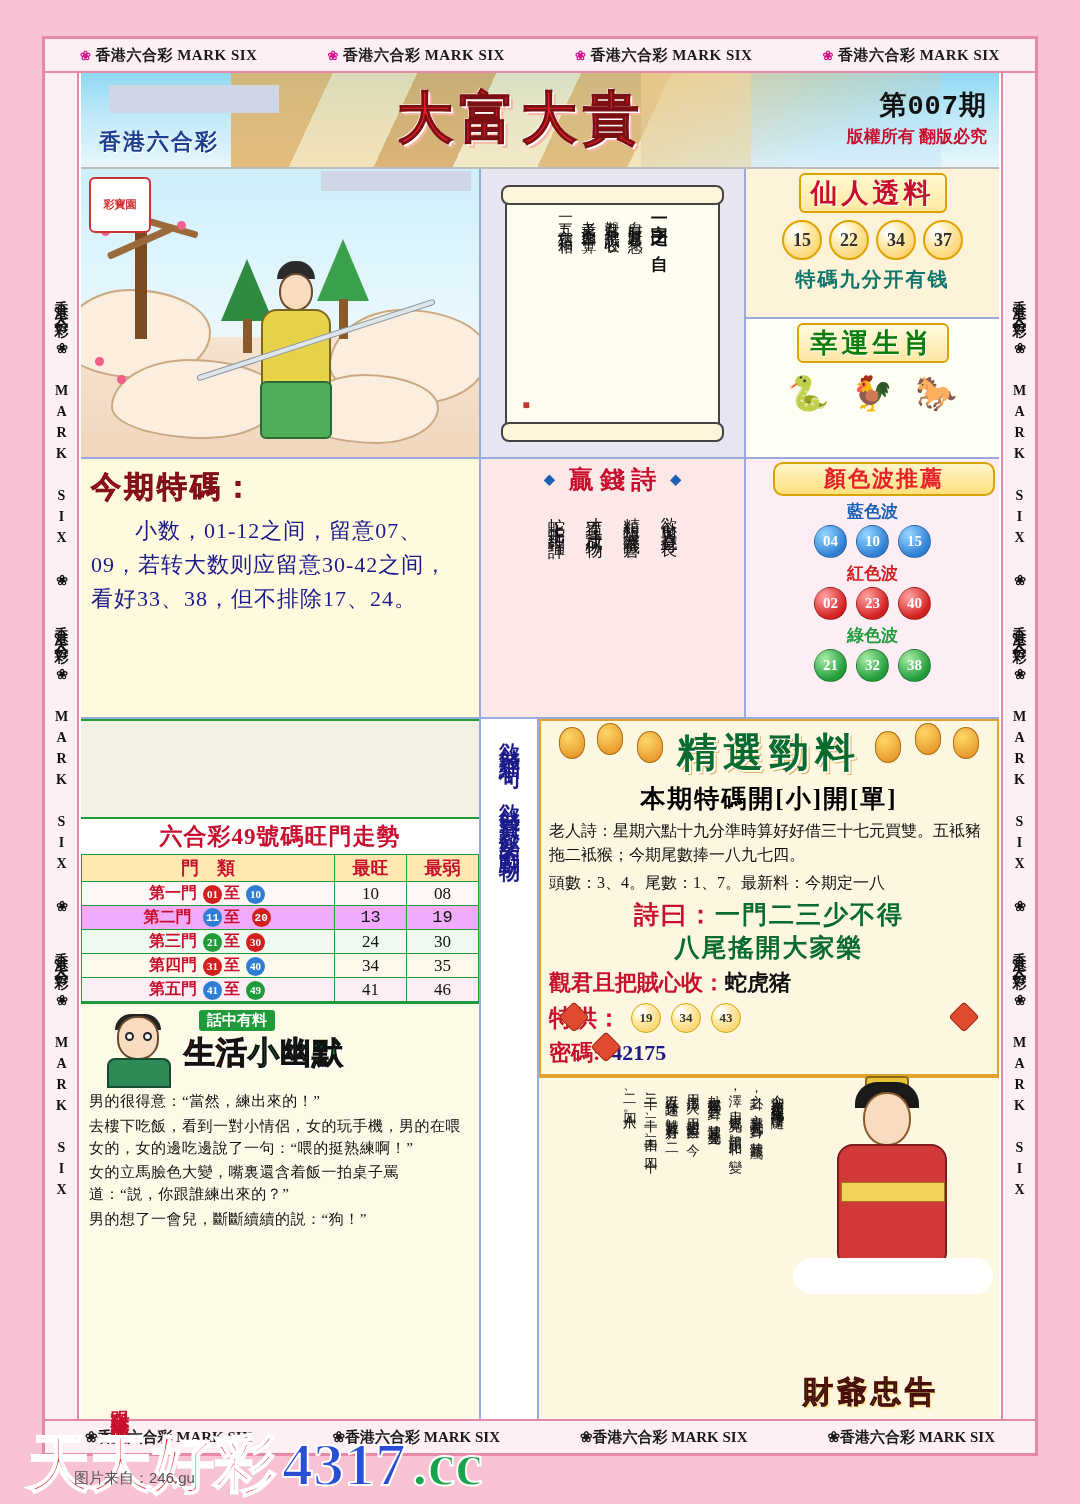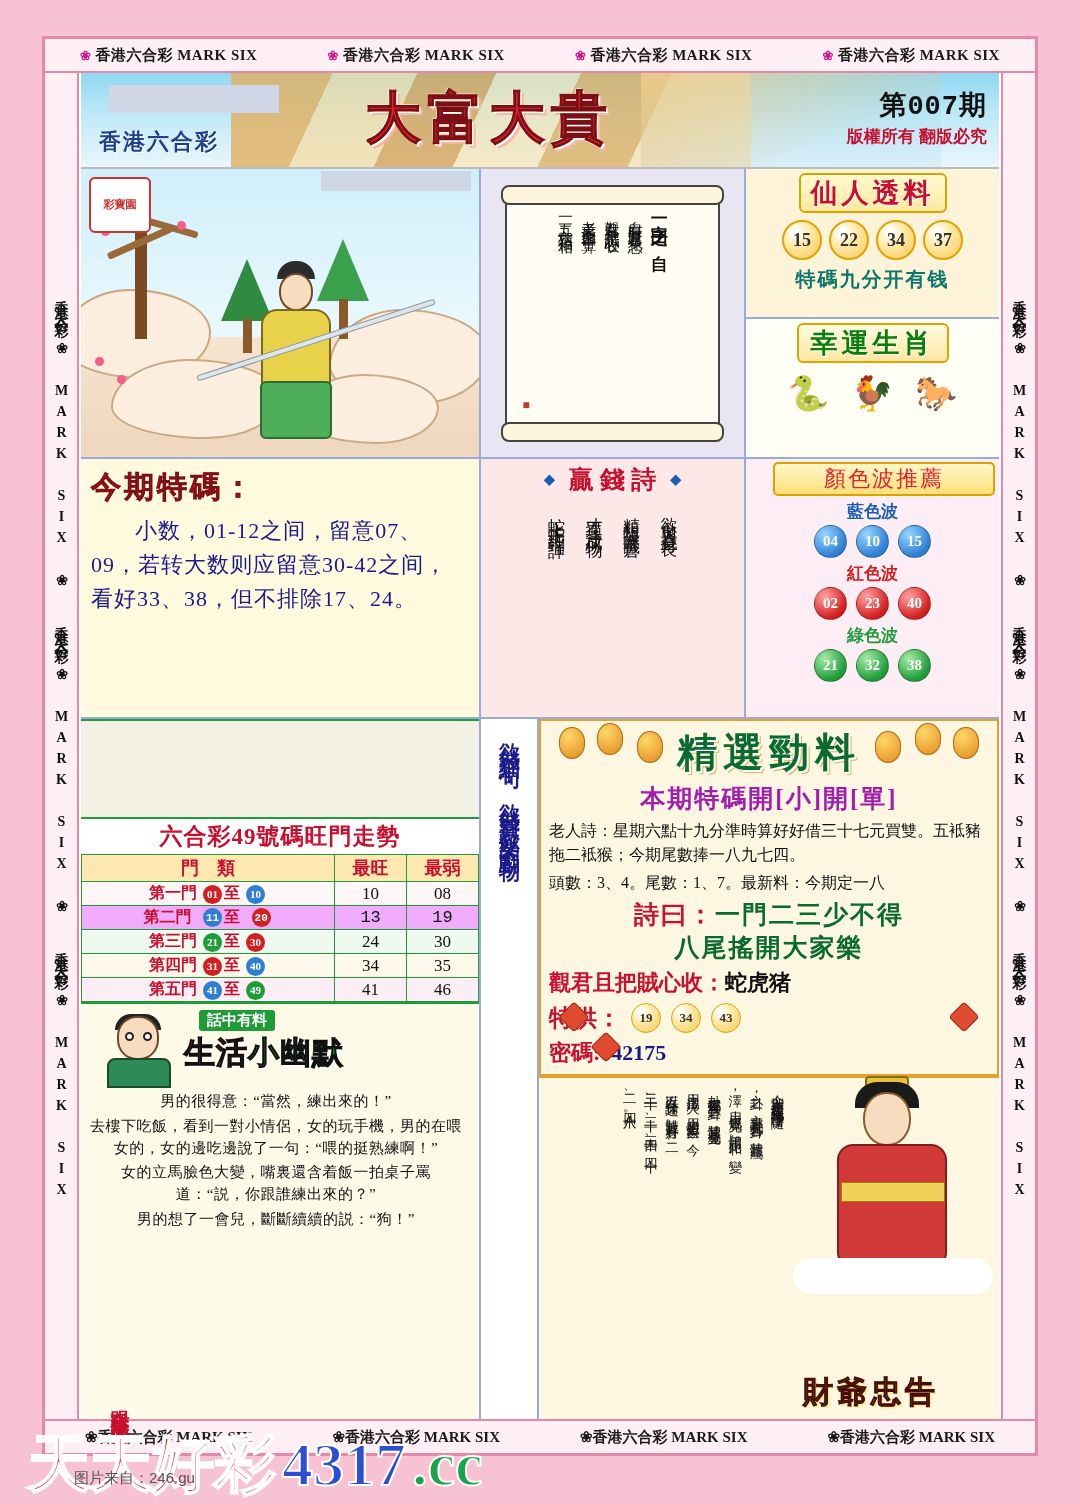--- a/index.html
+++ b/index.html
@@ -63,21 +63,21 @@
     position:absolute; left:150px; top:0; width:520px; height:96px;
     background:
       linear-gradient(115deg, rgba(226,176,96,.95) 0 18%, rgba(246,219,160,.85) 18% 33%, rgba(214,160,80,.9) 33% 47%, rgba(250,228,175,.8) 47% 62%, rgba(223,173,92,.9) 62% 78%, rgba(248,224,170,.85) 78% 100%);
     opacity:.85;
   }
   .mh-gold2 {
     position:absolute; left:560px; top:0; width:300px; height:96px;
     background:linear-gradient(160deg, rgba(240,205,140,.85), rgba(160,210,235,.2) 70%);
   }
   .mh-title {
-    position:absolute; left:284px; top:8px;
+    position:absolute; left:316px; top:8px;
     font-family:"Liberation Serif", serif; font-weight:bold; font-size:56px;
     color:#e8202a; letter-spacing:6px;
     text-shadow: 2px 2px 0 #fff, 4px 4px 0 #f7b7a0, -1px -1px 0 #fff;
     -webkit-text-stroke:1px #7a0f14;
   }
   .mh-sub {
     position:absolute; left:18px; top:54px;
     font-family:"Liberation Serif", serif; font-weight:bold; font-size:22px;
     color:#1f3f8f; letter-spacing:2px;
     text-shadow:1px 1px 0 #fff;
@@ -223,24 +223,24 @@
     display:flex; justify-content:center; gap:14px; align-items:center;
     font-family:"Liberation Serif",serif; font-weight:bold; font-size:25px; color:#c8102e;
   }
   .poem-title .dia { color:#1a5fb4; font-size:14px; }
   .poem-body {
     display:flex; flex-direction:row-reverse; justify-content:center; gap:18px; margin-top:8px;
   }
   .poem-body .vline { font-size:17px; letter-spacing:4px; }
   .color-wave { flex:1; background:#fdeef6; padding:3px 4px; }
   .cw-title {
-    text-align:center; font-family:"Liberation Serif",serif; font-weight:normal;
+    text-align:center; font-family:"Liberation Serif",serif; font-weight:bold;
     font-size:22px; color:#e8202a; letter-spacing:2px;
     background:linear-gradient(180deg,#fff6c9,#ffe07a);
-    border:2px solid #d9a400; border-radius:5px;margin-left:23px;
+    border:2px solid #d9a400; border-radius:10px;margin-left:23px;
   }
   .cw-group { margin-top:4px; text-align:center; }
   .cw-label { font-family:"Liberation Serif",serif; font-weight:bold; font-size:17px; }
   .cw-balls { display:flex; justify-content:center; gap:9px; margin-top:2px; }
   .cb { width:33px; height:33px; border-radius:50%; color:#fff;
         display:flex; align-items:center; justify-content:center;
         font-family:"Liberation Serif",serif; font-weight:bold; font-size:15px;
         border:1px solid rgba(0,0,0,.25);}
   .cb.blue  { background:radial-gradient(circle at 32% 28%, #8fd0ff 5%, #2e7fd4 70%); }
   .cb.red   { background:radial-gradient(circle at 32% 28%, #ff9a9a 5%, #d21f1f 70%); }
@@ -264,21 +264,21 @@
   }
   table.trend-t td.men { color:#c8102e; font-weight:bold; white-space:nowrap; font-size:16px; }
   .minib {
     display:inline-flex; width:19px; height:19px; border-radius:50%; color:#fff;
     align-items:center; justify-content:center; font-size:11px; margin:0 2px;
     vertical-align:middle;
   }
   .mb-red { background:#d21f1f; } .mb-blue { background:#2e7fd4; } .mb-green { background:#1f9b3a; }
   tr.r1 { background:#fff6f6; } tr.r2 { background:#f0abfc;font-family:Liberation Mono, monospace; }
   tr.r3 { background:#eef9ef; } tr.r4 { background:#fff9ec; } tr.r5 { background:#fdeef6; }
-  .humor { flex:1; background:#fdfbe8; padding:4px 16px 6px 8px; position:relative;text-align:center; }
+  .humor { flex:1; background:#fdfbe8; padding:4px 16px 6px 8px; position:relative; }
   .humor-banner { position:relative; height:80px; }
   .humor-tag {
     position:absolute; left:110px; top:2px;
     background:#1f9b3a; color:#fff; font-family:"Liberation Serif",serif;
     font-weight:bold; font-size:15px; padding:1px 8px; border-radius:3px;
   }
   .humor-title {
     position:absolute; left:95px; top:24px;
     font-family:"Liberation Serif",serif; font-weight:bold; font-size:31px;
     color:#e8202a; -webkit-text-stroke:1px #111; letter-spacing:1px;
@@ -316,21 +316,21 @@
     background:#fdf6e0; border:2px solid #e2a32e; position:relative; padding:4px 8px 6px 8px;
     flex:0 0 auto;
   }
   .jx-title {
     text-align:center; font-family:"Liberation Serif",serif; font-weight:bold;
     font-size:40px; color:#0a6b2e; letter-spacing:6px;
     text-shadow:2px 2px 0 #fff, 3px 3px 0 #d9b35a;
   }
   .jx-sub {
     text-align:center; font-family:"Liberation Serif",serif; font-weight:bold;
-    font-size:25px; color:#a21caf; letter-spacing:2px; margin-top:2px;
+    font-size:25px; color:#000000; letter-spacing:2px; margin-top:2px;
   }
   .jx-lines { font-family:"Liberation Serif",serif; font-size:16px; color:#111; line-height:1.5; margin-top:4px; }
   .jx-poem {
     text-align:center; font-family:"Liberation Serif",serif; font-weight:bold;
     font-size:25px; color:#0a6b2e; line-height:1.3; margin-top:4px; letter-spacing:2px;
   }
   .jx-poem .lead { color:#c8102e; }
   .jx-lucky { font-family:"Liberation Serif",serif; font-size:22px; font-weight:bold; color:#111; margin-top:4px; }
   .jx-lucky .k { color:#c8102e; }
   .jx-gong { display:flex; align-items:center; gap:10px; margin-top:4px; }

